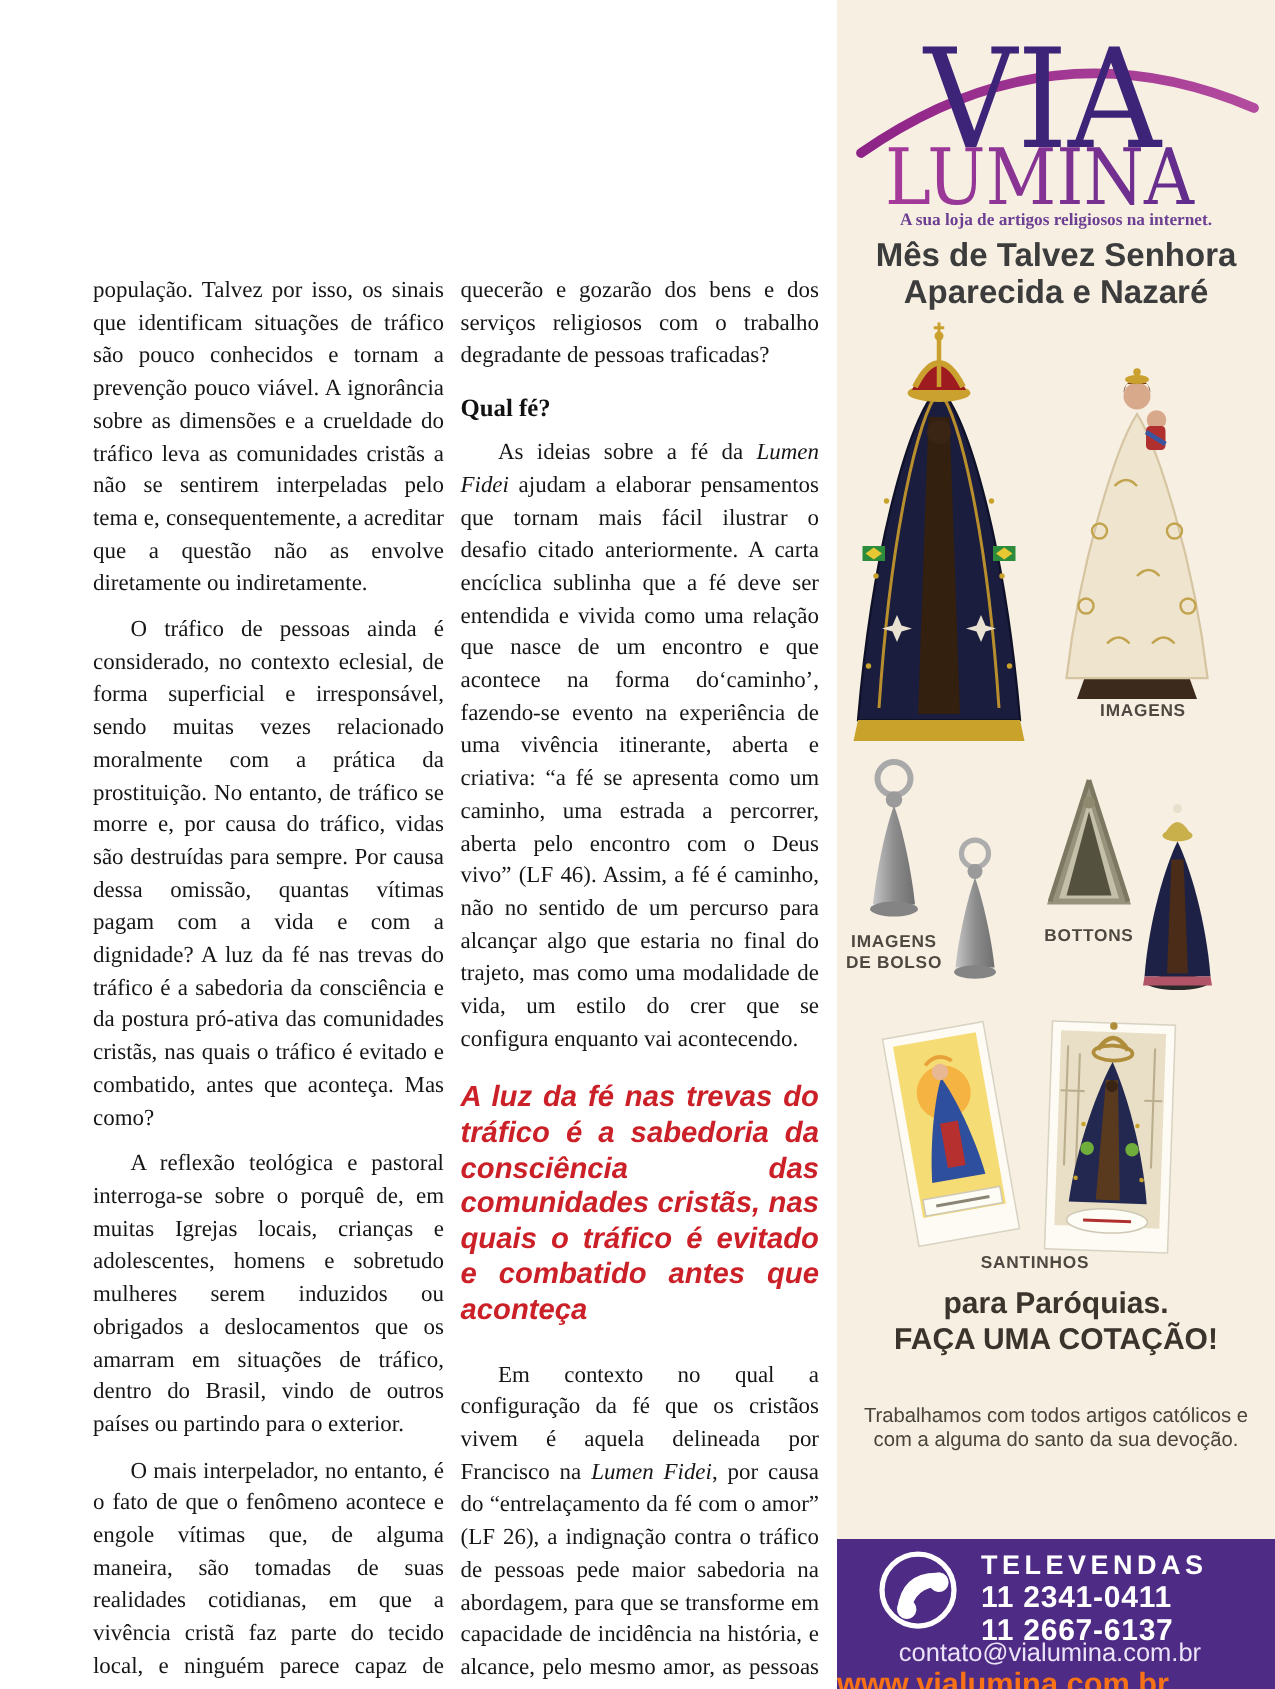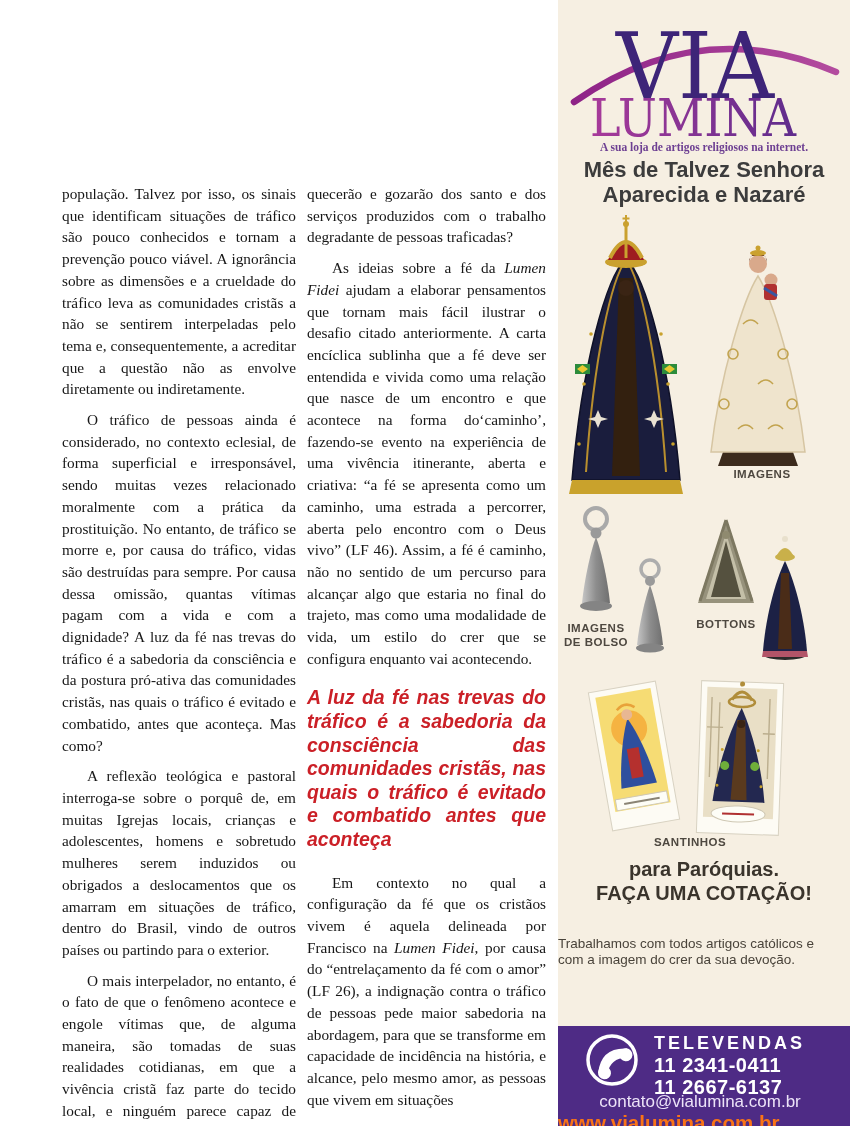--- a/index.html
+++ b/index.html
@@ -27,21 +27,21 @@
        letter-spacing:.5px;text-align:center;}
   .cap-imagens{left:149px;top:468px;width:110px;}
   .cap-bolso{left:0px;top:622px;width:76px;}
   .cap-bottons{left:128px;top:618px;width:80px;}
   .cap-santinhos{left:72px;top:836px;width:120px;}
   .statues-svg{left:0;top:214px;width:292px;height:292px;}
   .medals-svg{left:0;top:503px;width:292px;height:166px;}
   .cards-svg{left:0;top:680px;width:292px;height:158px;}
   .promo{left:0;top:857px;width:292px;text-align:center;
        font:bold 20px/24px "Liberation Sans",sans-serif;color:#3a342c;}
-  .promo-sub{left:0;top:936px;width:292px;text-align:left;
+  .promo-sub{left:0;top:936px;width:292px;text-align:center;
        font:13.5px/16px "Liberation Sans",sans-serif;color:#49433a;}
   .footer{left:0;top:1026px;width:292px;height:149px;background:#4e2b85;}
   .footer .phone-svg{position:absolute;left:25px;top:5px;width:58px;height:58px;}
   .tele-block{position:absolute;left:96px;top:7px;color:#fff;}
   .tele-label{font:bold 18px/21px "Liberation Sans",sans-serif;letter-spacing:3px;}
   .tele-phone{font:bold 20px/22px "Liberation Sans",sans-serif;letter-spacing:.5px;}
   .email{position:absolute;left:0;top:66px;width:284px;text-align:center;
        font:17px/19px "Liberation Sans",sans-serif;color:#ece3f8;}
   .website{position:absolute;left:0;top:86px;width:284px;
        font:bold 20.5px/22px "Liberation Sans",sans-serif;color:#f97316;}
@@ -50,21 +50,22 @@
 <body>
 
 <div class="col col1">
   <p class="body"><span>população. Talvez por isso, os sinais que identificam situações de tráfico são pouco conhecidos e tornam a prevenção pouco viável. A ignorância sobre as dimensões e a crueldade do tráfico leva as comunidades cristãs a não se sentirem interpeladas pelo tema e, consequentemente, a acreditar que a questão não as envolve diretamente ou indiretamente.</span></p>
   <p class="body ind"><span>O tráfico de pessoas ainda é considerado, no contexto eclesial, de forma superficial e irresponsável, sendo muitas vezes relacionado moralmente com a prática da prostituição. No entanto, de tráfico se morre e, por causa do tráfico, vidas são destruídas para sempre. Por causa dessa omissão, quantas vítimas pagam com a vida e com a dignidade? A luz da fé nas trevas do tráfico é a sabedoria da consciência e da postura pró-ativa das comunidades cristãs, nas quais o tráfico é evitado e combatido, antes que aconteça. Mas como?</span></p>
   <p class="body ind"><span>A reflexão teológica e pastoral interroga-se sobre o porquê de, em muitas Igrejas locais, crianças e adolescentes, homens e sobretudo mulheres serem induzidos ou obrigados a deslocamentos que os amarram em situações de tráfico, dentro do Brasil, vindo de outros países ou partindo para o exterior.</span></p>
   <p class="body ind"><span>O mais interpelador, no entanto, é o fato de que o fenômeno acontece e engole vítimas que, de alguma maneira, são tomadas de suas realidades cotidianas, em que a vivência cristã faz parte do tecido local, e ninguém parece capaz de perceber, prevenir, combater, denunciar em tempo. O fenômeno continua. Até quando? Até quando pessoas enri-</span></p>
 </div>
 
 <div class="col col2">
-  <p class="body"><span>quecerão e gozarão dos santo e dos serviços produzidos com o trabalho degradante de pessoas traficadas?</span></p>
+  <p class="body"><span>quecerão e gozarão dos bens e dos serviços religiosos com o trabalho degradante de pessoas traficadas?</span></p>
+  <h3 class="qheading">Qual fé?</h3>
   <p class="body ind"><span>As ideias sobre a fé da </span><span style="font-style: italic;">Lumen Fidei</span><span> ajudam a elaborar pensamentos que tornam mais fácil ilustrar o desafio citado anteriormente. A carta encíclica sublinha que a fé deve ser entendida e vivida como uma relação que nasce de um encontro e que acontece na forma do‘caminho’, fazendo-se evento na experiência de uma vivência itinerante, aberta e criativa: “a fé se apresenta como um caminho, uma estrada a percorrer, aberta pelo encontro com o Deus vivo” (LF 46). Assim, a fé é caminho, não no sentido de um percurso para alcançar algo que estaria no final do trajeto, mas como uma modalidade de vida, um estilo do crer que se configura enquanto vai acontecendo.</span></p>
   <p class="pullquote">A luz da fé nas trevas do tráfico é a sabedoria da consciência das comunidades cristãs, nas quais o tráfico é evitado e combatido antes que aconteça</p>
   <p class="body ind"><span>Em contexto no qual a configuração da fé que os cristãos vivem é aquela delineada por Francisco na </span><span style="font-style: italic;">Lumen Fidei</span><span>, por causa do “entrelaçamento da fé com o amor” (LF 26), a indignação contra o tráfico de pessoas pede maior sabedoria na abordagem, para que se transforme em capacidade de incidência na história, e alcance, pelo mesmo amor, as pessoas que vivem em situações</span></p>
 </div>
 
 <aside class="ad">
 
   <svg class="abs logo-svg" viewBox="0 0 292 130">
     <defs>
       <linearGradient id="lumGrad" x1="0" y1="0" x2="1" y2="0">
@@ -229,21 +230,21 @@
     </g>
   </svg>
   <div class="abs caption cap-santinhos">SANTINHOS</div>
 
   <div class="abs promo">
     <div>para Paróquias.</div>
     <div>FAÇA UMA COTAÇÃO!</div>
   </div>
   <div class="abs promo-sub">
     <div>Trabalhamos com todos artigos católicos e</div>
-    <div>com a imagem do crer da sua devoção.</div>
+    <div>com a alguma do santo da sua devoção.</div>
   </div>
 
   <div class="abs footer">
     <svg class="phone-svg" viewBox="0 0 58 58">
       <circle cx="29" cy="29" r="24" fill="none" stroke="#ffffff" stroke-width="3.5"></circle>
       <g transform="rotate(-40 29 29)" fill="#ffffff">
         <circle cx="15" cy="34" r="6.5"></circle>
         <circle cx="43" cy="34" r="6.5"></circle>
         <path d="M 10 30 Q 29 12 48 30 L 42 37 Q 29 26 16 37 Z"></path>
       </g>

